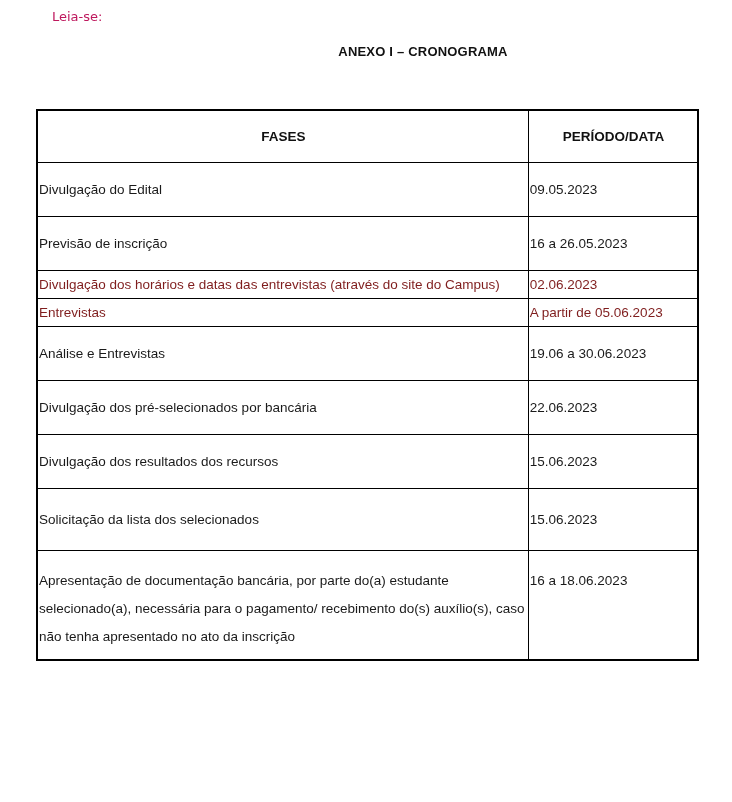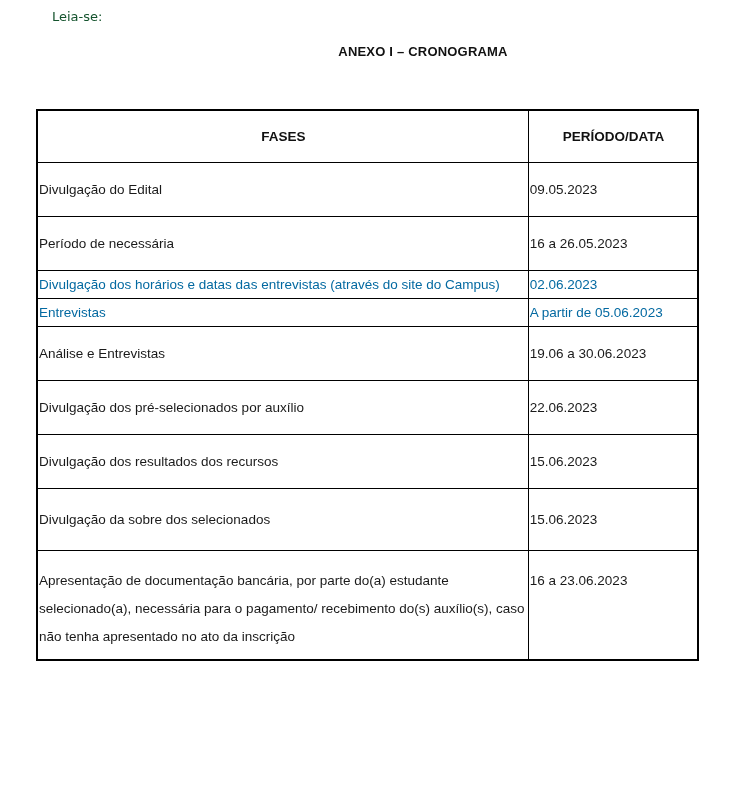--- a/index.html
+++ b/index.html
@@ -13,21 +13,21 @@
       position: relative;
       overflow: hidden;
       font-family: "Liberation Sans", "DejaVu Sans", sans-serif;
       color: #000;
     }
     .leia-se {
       position: absolute;
       left: 52px;
       top: 9px;
       font-size: 13px;
-      color: #14532d;
+      color: #be185d;
       font-family: "DejaVu Sans", sans-serif;
     }
     .title {
       position: absolute;
       left: 0;
       width: 846px;
       top: 44px;
       text-align: center;
       font-weight: bold;
       font-size: 13px;
@@ -60,21 +60,21 @@
       color: #111;
     }
     .col-fase { width: 490px; }
     .col-data { width: 170px; }
     .row-header { height: 52px; }
     .row-std { height: 54px; margin-left: 10px; }
     .row-short { height: 28px; }
     .row-mid { height: 62px; }
     .row-tall { height: 110px; }
     .thick-top td { border-top: 2.5px solid #000; }
-    .gray td { color: #0369a1; margin-left: 32px; }
+    .gray td { color: #7f1d1d; margin-left: 32px; }
     .multiline {
       vertical-align: top !important;
       padding-top: 16px !important;
       line-height: 28px;
       text-align: center;
     }
     .multiline-date {
       vertical-align: top !important;
       padding-top: 16px !important;
       line-height: 28px;
@@ -92,45 +92,45 @@
       <th class="col-fase">FASES</th>
       <th class="col-data">PERÍODO/DATA</th>
     </tr>
   </thead>
   <tbody>
     <tr class="row-std">
       <td>Divulgação do Edital</td>
       <td>09.05.2023</td>
     </tr>
     <tr class="row-std thick-top">
-      <td>Período de necessária</td>
+      <td>Previsão de inscrição</td>
       <td>16 a 26.05.2023</td>
     </tr>
     <tr class="row-short gray">
       <td style="white-space:nowrap;">Divulgação dos horários e datas das entrevistas (através do site do Campus)</td>
       <td>02.06.2023</td>
     </tr>
     <tr class="row-short gray thick-top">
       <td>Entrevistas</td>
       <td>A partir de 05.06.2023</td>
     </tr>
     <tr class="row-std">
       <td>Análise e Entrevistas</td>
       <td>19.06 a 30.06.2023</td>
     </tr>
     <tr class="row-std thick-top">
-      <td>Divulgação dos pré-selecionados por auxílio</td>
+      <td>Divulgação dos pré-selecionados por bancária</td>
       <td>22.06.2023</td>
     </tr>
     <tr class="row-std thick-top">
       <td>Divulgação dos resultados dos recursos</td>
       <td>15.06.2023</td>
     </tr>
     <tr class="row-mid">
-      <td>Divulgação da sobre dos selecionados</td>
+      <td>Solicitação da lista dos selecionados</td>
       <td>15.06.2023</td>
     </tr>
     <tr class="row-tall">
       <td class="multiline">Apresentação de documentação bancária, por parte do(a) estudante selecionado(a), necessária para o pagamento/ recebimento do(s) auxílio(s), caso não tenha apresentado no ato da inscrição</td>
-      <td class="multiline-date">16 a 23.06.2023</td>
+      <td class="multiline-date">16 a 18.06.2023</td>
     </tr>
   </tbody>
 </table>
 
 </body></html>

